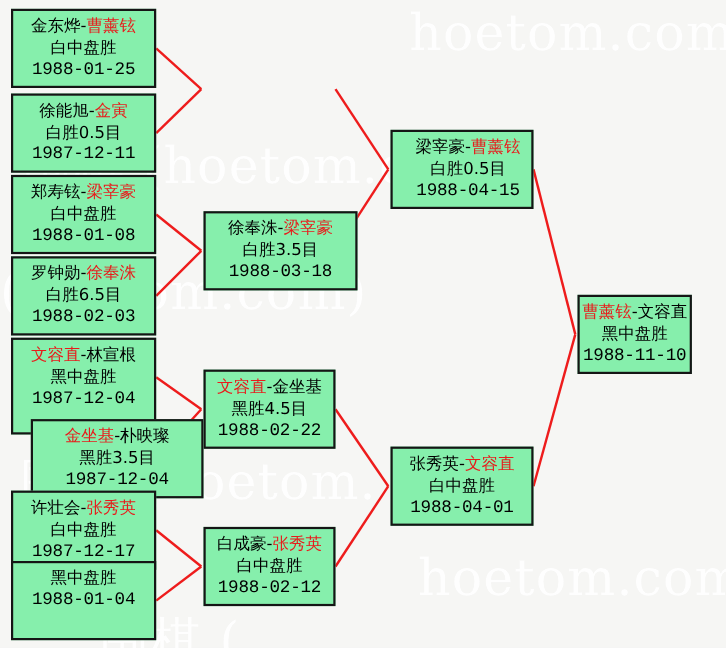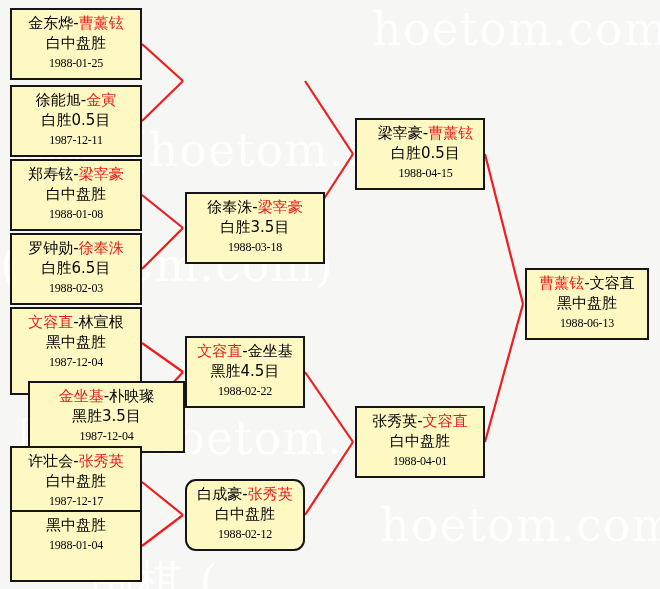--- a/index.html
+++ b/index.html
@@ -36,40 +36,40 @@
     position:absolute;left:0;top:0;
     width:660px;height:589px;
     z-index:1;
     pointer-events:none;
   }
   
   .match{
     position:absolute;
     z-index:2;
     box-sizing:border-box;
-    background:#fef9c3;
+    background:#86efac;
     border:2px solid #151515;
     text-align:center;
     padding-top:3px;
     font-size:15px;
     line-height:20px;
     color:#000;
   }
   .match .players{
     white-space:nowrap;
     font-size:15px;
     letter-spacing:0px;
   }
   .match .result,
   .match .date{
     white-space:nowrap;
   }
   .match .date{
-    font-family:Liberation Serif, serif;
-    font-size:12px;
+    font-family:Liberation Mono, monospace;
+    font-size:16px;
     letter-spacing:-0.2px;
   }
   .win{color:#e81b1b;}
   .lose{color:#000000;}
   .dash{color:#000000;}
 </style>
 </head>
 <body>
 
 <div id="bracket">
@@ -142,33 +142,33 @@
     <div class="match" style="left: 185px; top: 192px; width: 140px; height: 72px;">
       <div class="players"><span class="lose">徐奉洙</span><span class="dash">-</span><span class="win">梁宰豪</span></div>
       <div class="result">白胜3.5目</div>
       <div class="date">1988-03-18</div>
     </div>
     <div class="match" style="left: 185px; top: 336px; width: 120px; height: 72px;">
       <div class="players"><span class="win">文容直</span><span class="dash">-</span><span class="lose">金坐基</span></div>
       <div class="result">黑胜4.5目</div>
       <div class="date">1988-02-22</div>
     </div>
-    <div class="match" style="left: 185px; top: 479px; width: 120px; height: 72px; border-radius: 11px;">
+    <div class="match" style="left: 185px; top: 479px; width: 120px; height: 72px;">
       <div class="players"><span class="lose">白成豪</span><span class="dash">-</span><span class="win">张秀英</span></div>
       <div class="result">白中盘胜</div>
       <div class="date">1988-02-12</div>
     </div>
     <div class="match" style="left: 355px; top: 118px; width: 130px; height: 72px; padding-left: 11px;">
       <div class="players"><span class="lose">梁宰豪</span><span class="dash">-</span><span class="win">曹薰铉</span></div>
       <div class="result">白胜0.5目</div>
       <div class="date">1988-04-15</div>
     </div>
     <div class="match" style="left: 355px; top: 406px; width: 130px; height: 72px;">
       <div class="players"><span class="lose">张秀英</span><span class="dash">-</span><span class="win">文容直</span></div>
       <div class="result">白中盘胜</div>
       <div class="date">1988-04-01</div>
     </div>
-    <div class="match" style="left: 525px; top: 268px; width: 124px; height: 72px;">
+    <div class="match" style="left: 525px; top: 268px; width: 104px; height: 72px;">
       <div class="players"><span class="win">曹薰铉</span><span class="dash">-</span><span class="lose">文容直</span></div>
       <div class="result">黑中盘胜</div>
-      <div class="date">1988-06-13</div>
+      <div class="date">1988-11-10</div>
     </div>
   </div>
 
 </body></html>

